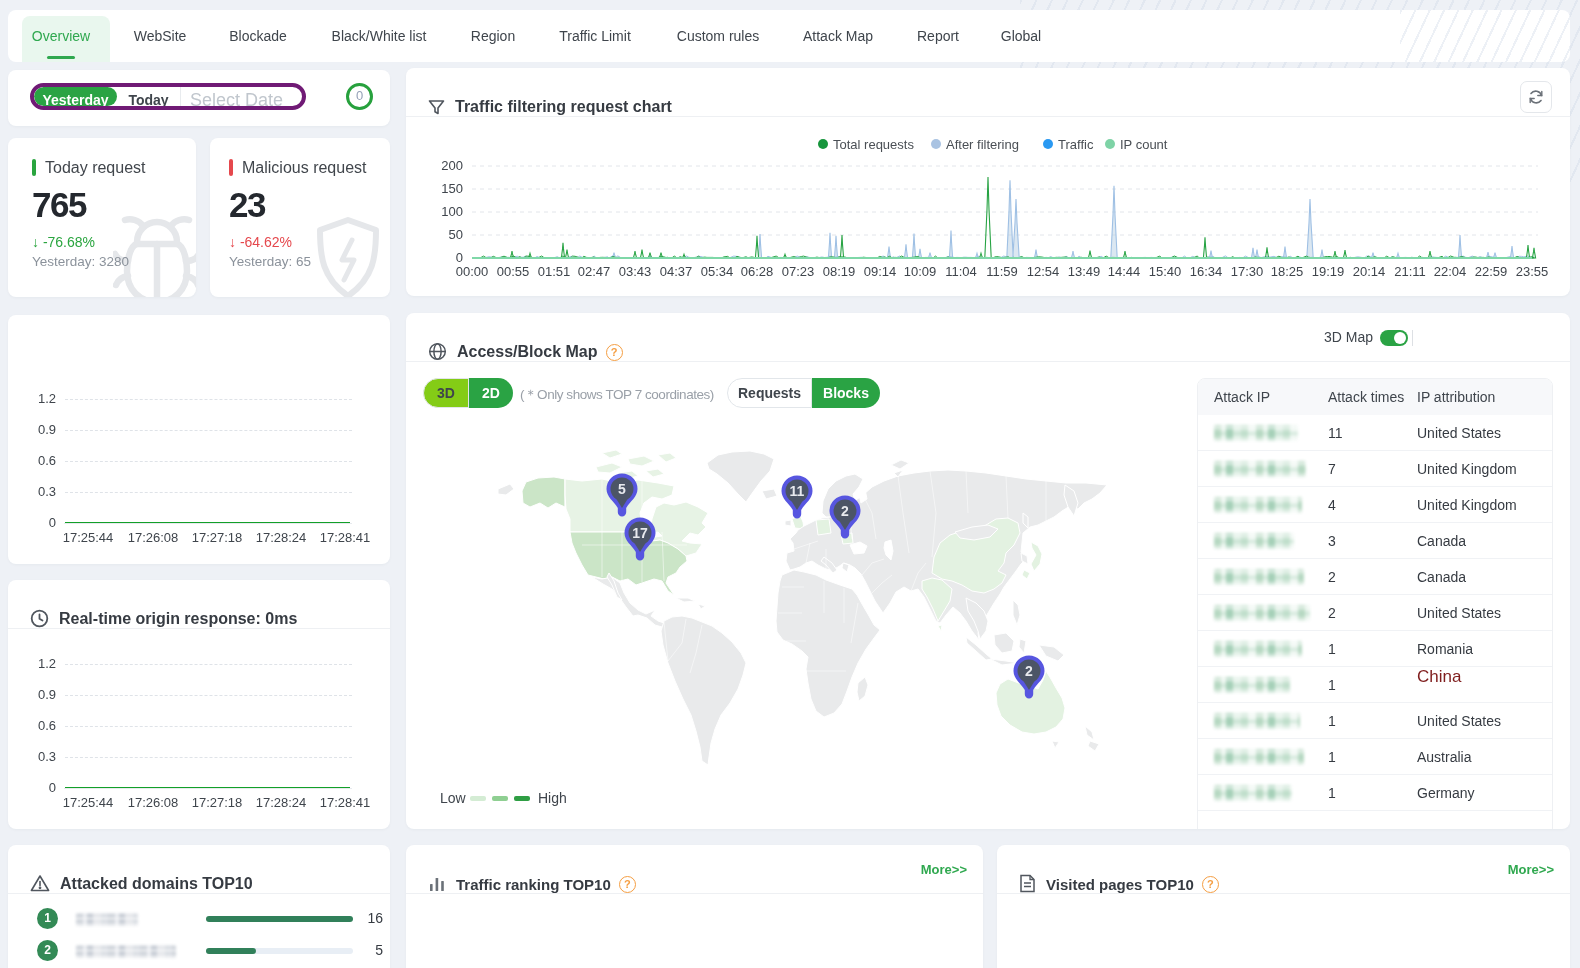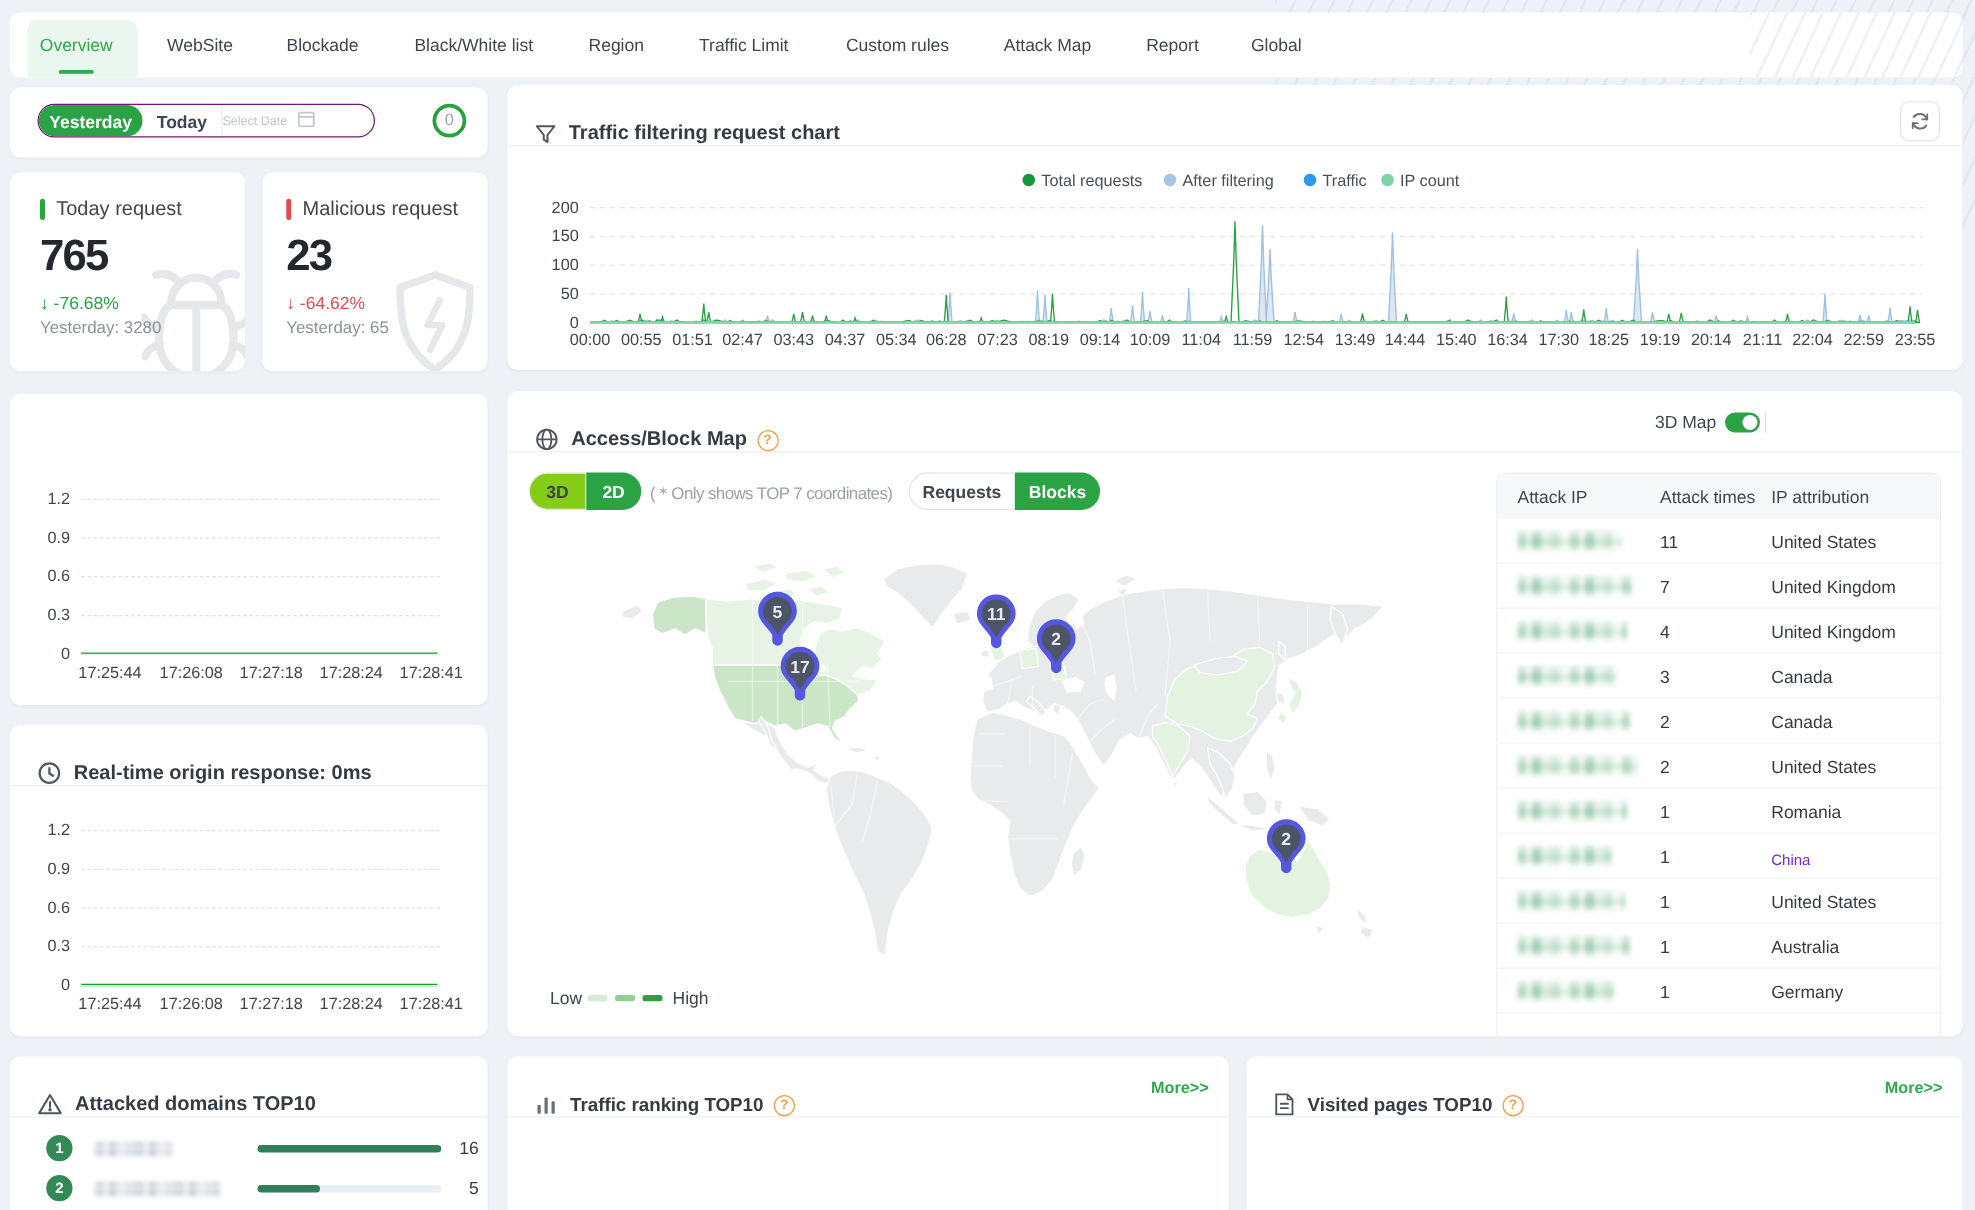--- a/index.html
+++ b/index.html
@@ -30,24 +30,24 @@
 <span class="navtab" style="left:371px;">Black/White list</span>
 <span class="navtab" style="left:485px;">Region</span>
 <span class="navtab" style="left:587px;">Traffic Limit</span>
 <span class="navtab" style="left:710px;">Custom rules</span>
 <span class="navtab" style="left:830px;">Attack Map</span>
 <span class="navtab" style="left:930px;">Report</span>
 <span class="navtab" style="left:1013px;">Global</span>
 </div>
 
 <div class="card" style="left:8px;top:70px;width:382px;height:56px;">
-<div style="position:absolute;left:22px;top:13px;height:27px;display:flex;border:1px solid #701a75;border-radius:14px;overflow:hidden;background:#fff;">
+<div style="position:absolute;left:22px;top:13px;height:27px;display:flex;border:4px solid #701a75;border-radius:14px;overflow:hidden;background:#fff;">
 <span style="background:#2aa344;color:#fff;font-size:14px;font-weight:bold;line-height:27px;width:83px;text-align:center;border-radius:14px;">Yesterday</span>
 <span style="color:#3f454c;font-size:14px;font-weight:bold;line-height:27px;width:64px;text-align:center;border-right:1px solid #e8ebee;">Today</span>
-<span style="color:#c0c6cd;font-size:10px;line-height:27px;width:121px;">Select Date&nbsp;&nbsp;
+<span style="color:#c0c6cd;font-size:18px;line-height:27px;width:121px;text-align:center;">Select Date&nbsp;&nbsp;
 <svg width="14" height="14" viewBox="0 0 14 14" style="vertical-align:-2px;">
           <rect x="1" y="2" width="12" height="11" rx="1.5" fill="none" stroke="#c0c6cd" stroke-width="1.4"></rect>
           <line x1="1" y1="5.5" x2="13" y2="5.5" stroke="#c0c6cd" stroke-width="1.4"></line>
         </svg></span>
 </div>
 <div style="position:absolute;left:338px;top:13px;width:27px;height:27px;border:3px solid #27a13d;border-radius:50%;color:#96a2b8;font-size:13px;line-height:20px;text-align:center;">0</div>
 </div>
 
 <div class="card" style="left:8px;top:138px;width:188px;height:159px;overflow:hidden;">
 <div style="position:absolute;left:24px;top:21px;width:4px;height:17px;background:#2aa53f;border-radius:2px;"></div>
@@ -384,21 +384,21 @@
 <span style="position:absolute;left:219px;top:10px;font-size:14px;color:#363b42;">United States</span>
 </div>
       <div style="position:absolute;left:0;top:252px;width:356px;height:36px;border-bottom:1px solid #f0f2f5;">
 <span class="blur-ip" style="position:absolute;left:16px;top:10px;width:88px;"></span>
 <span style="position:absolute;left:130px;top:10px;font-size:14px;color:#363b42;">1</span>
 <span style="position:absolute;left:219px;top:10px;font-size:14px;color:#363b42;">Romania</span>
 </div>
       <div style="position:absolute;left:0;top:288px;width:356px;height:36px;border-bottom:1px solid #f0f2f5;">
 <span class="blur-ip" style="position:absolute;left:16px;top:10px;width:76px;"></span>
 <span style="position:absolute;left:130px;top:10px;font-size:14px;color:#363b42;">1</span>
-<span style="position:absolute;left:219px;top:14px;font-size:12px;color:#6d28d9;">China</span>
+<span style="position:absolute;left:219px;top:0;font-size:17px;color:#7f1d1d;">China</span>
 </div>
       <div style="position:absolute;left:0;top:324px;width:356px;height:36px;border-bottom:1px solid #f0f2f5;">
 <span class="blur-ip" style="position:absolute;left:16px;top:10px;width:86px;"></span>
 <span style="position:absolute;left:130px;top:10px;font-size:14px;color:#363b42;">1</span>
 <span style="position:absolute;left:219px;top:10px;font-size:14px;color:#363b42;">United States</span>
 </div>
       <div style="position:absolute;left:0;top:360px;width:356px;height:36px;border-bottom:1px solid #f0f2f5;">
 <span class="blur-ip" style="position:absolute;left:16px;top:10px;width:90px;"></span>
 <span style="position:absolute;left:130px;top:10px;font-size:14px;color:#363b42;">1</span>
 <span style="position:absolute;left:219px;top:10px;font-size:14px;color:#363b42;">Australia</span>

